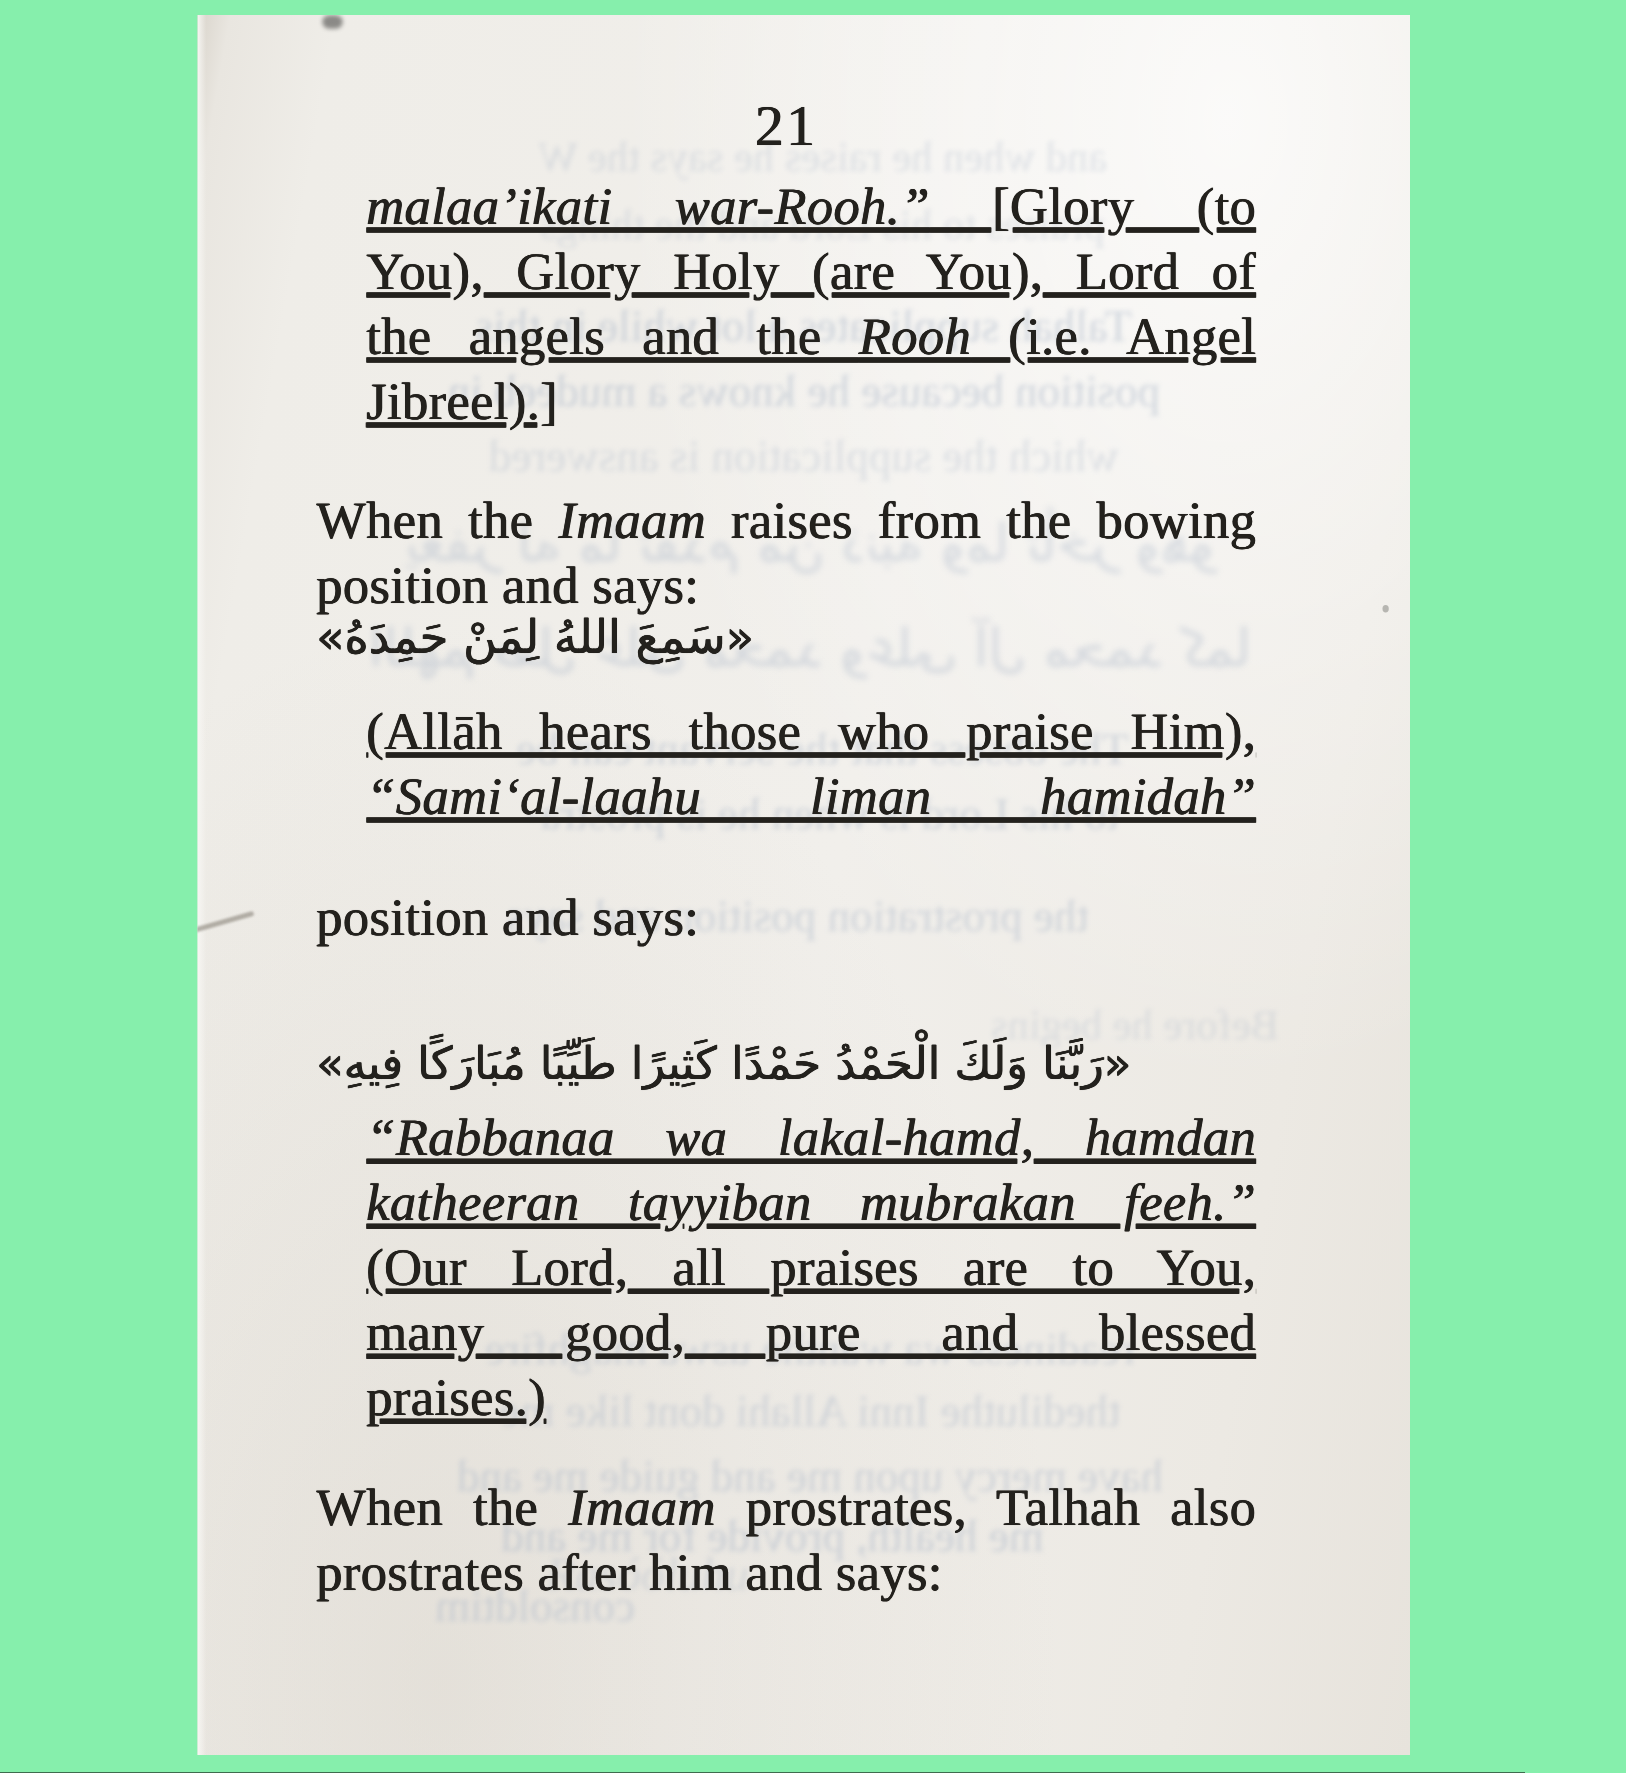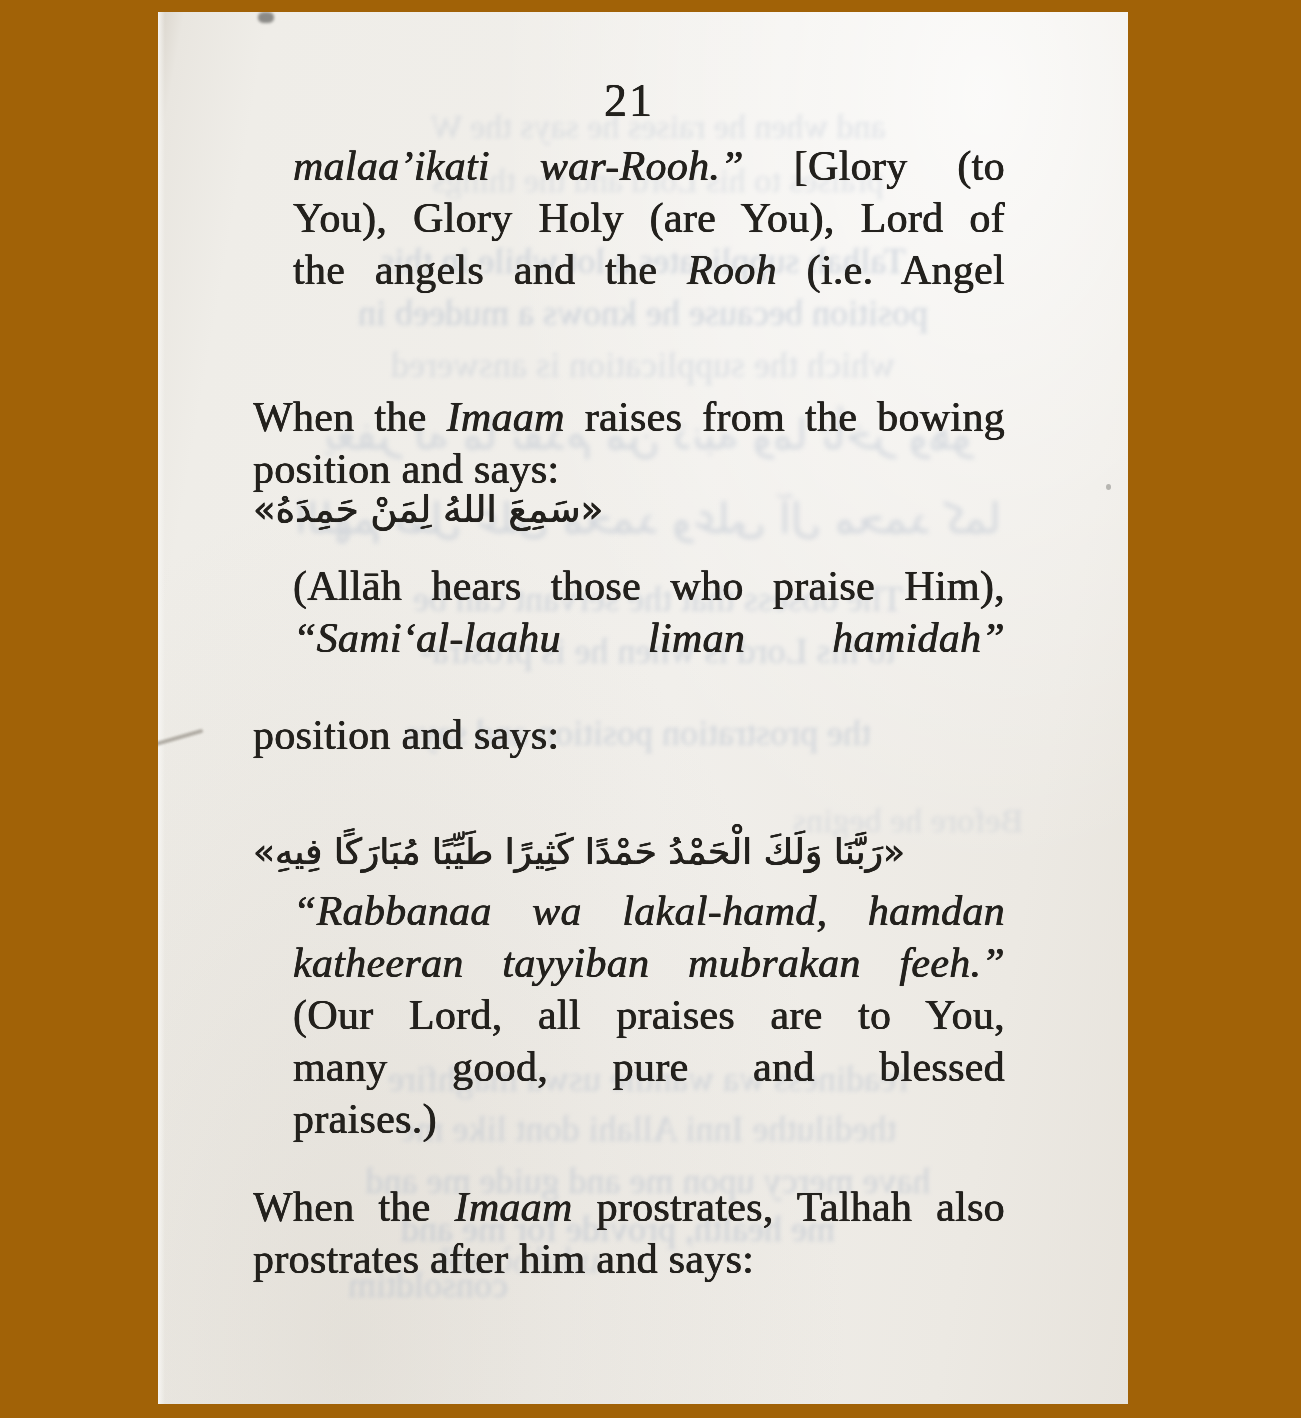--- a/index.html
+++ b/index.html
@@ -1,33 +1,33 @@
 <!DOCTYPE html>
 <html><head>
 <meta charset="utf-8">
 <style>
   html,body{margin:0;padding:0;background:#060606;}
-  .frame{position:relative;width:1301px;height:1418px;background:#a16207;overflow:hidden;
+  .frame{position:relative;width:1301px;height:1418px;background:#86efac;overflow:hidden;
          font-family:"Liberation Serif","DejaVu Serif",serif;}
   .page{position:absolute;left:158px;top:12px;width:970px;height:1392px;
         background:
           radial-gradient(ellipse at 85% 6%, rgba(255,255,255,.75), rgba(255,255,255,0) 42%),
           radial-gradient(ellipse at 20% 96%, rgba(205,198,186,.35), rgba(205,198,186,0) 45%),
           linear-gradient(100deg,#d9d4cb 0px,#e9e6e0 26px,#efede8 110px,#f1efeb 52%,#ece9e3 84%,#e7e3dc 100%);
         overflow:hidden;}
   .page::before{content:"";position:absolute;left:0;top:0;bottom:0;width:7px;
         background:linear-gradient(90deg,#f7f6f3,rgba(247,246,243,0));}
   
   .textlayer{position:absolute;inset:0;filter:blur(.35px);}
   .ink{color:#23211d;text-shadow:.35px 0 0 currentColor,-.35px 0 0 currentColor,0 0 1px rgba(35,33,29,.25);}
   .page-number{position:absolute;left:95px;right:123px;text-align:center;top:62px;
         font-size:46px;letter-spacing:2px;}
   .para{position:absolute;font-size:42px;letter-spacing:.3px;}
   .para.flush{left:95px;right:123px;margin-top:31px;}
-  .para.indent{left:135px;right:123px;}
+  .para.indent{left:135px;right:123px;text-decoration:underline;}
   .line{height:52px;line-height:52px;white-space:nowrap;}
   .line.just{text-align:justify;text-align-last:justify;white-space:normal;height:52px;overflow:hidden;}
   .line.left{text-align:left;}
   .it{font-style:italic;}
   .arabic{position:absolute;left:95px;right:123px;text-align:left;direction:rtl;
         font-family:"DejaVu Sans",sans-serif;font-size:37px;line-height:60px;}
   
   .ghost{position:absolute;color:#a9b5c7;filter:blur(2px);transform:scaleX(-1);
         text-align:center;white-space:nowrap;font-family:"Liberation Serif",serif;}
   .ghost.ar{font-family:"DejaVu Sans",sans-serif;direction:rtl;filter:blur(2.4px);}
@@ -71,20 +71,21 @@
     <div class="dot"></div>
 
     <div class="textlayer ink">
 
       <div class="page-number">21</div>
 
       <div class="para indent" style="top:128px">
         <div class="line just"><span class="it">malaa’ikati war-Rooh.”</span><span> [Glory (to</span></div>
         <div class="line just">You), Glory Holy (are You), Lord of</div>
         <div class="line just"><span>the angels and the </span><span class="it">Rooh</span><span> (i.e. Angel</span></div>
+        <div class="line left">Jibreel).]</div>
       </div>
 
       <div class="para flush" style="top:348px">
         <div class="line just"><span>When the </span><span class="it">Imaam</span><span> raises from the bowing</span></div>
         <div class="line left">position and says:</div>
       </div>
 
       <div class="arabic" style="top:468px">«سَمِعَ اللهُ لِمَنْ حَمِدَهُ»</div>
 
       <div class="para indent" style="top:548px">

